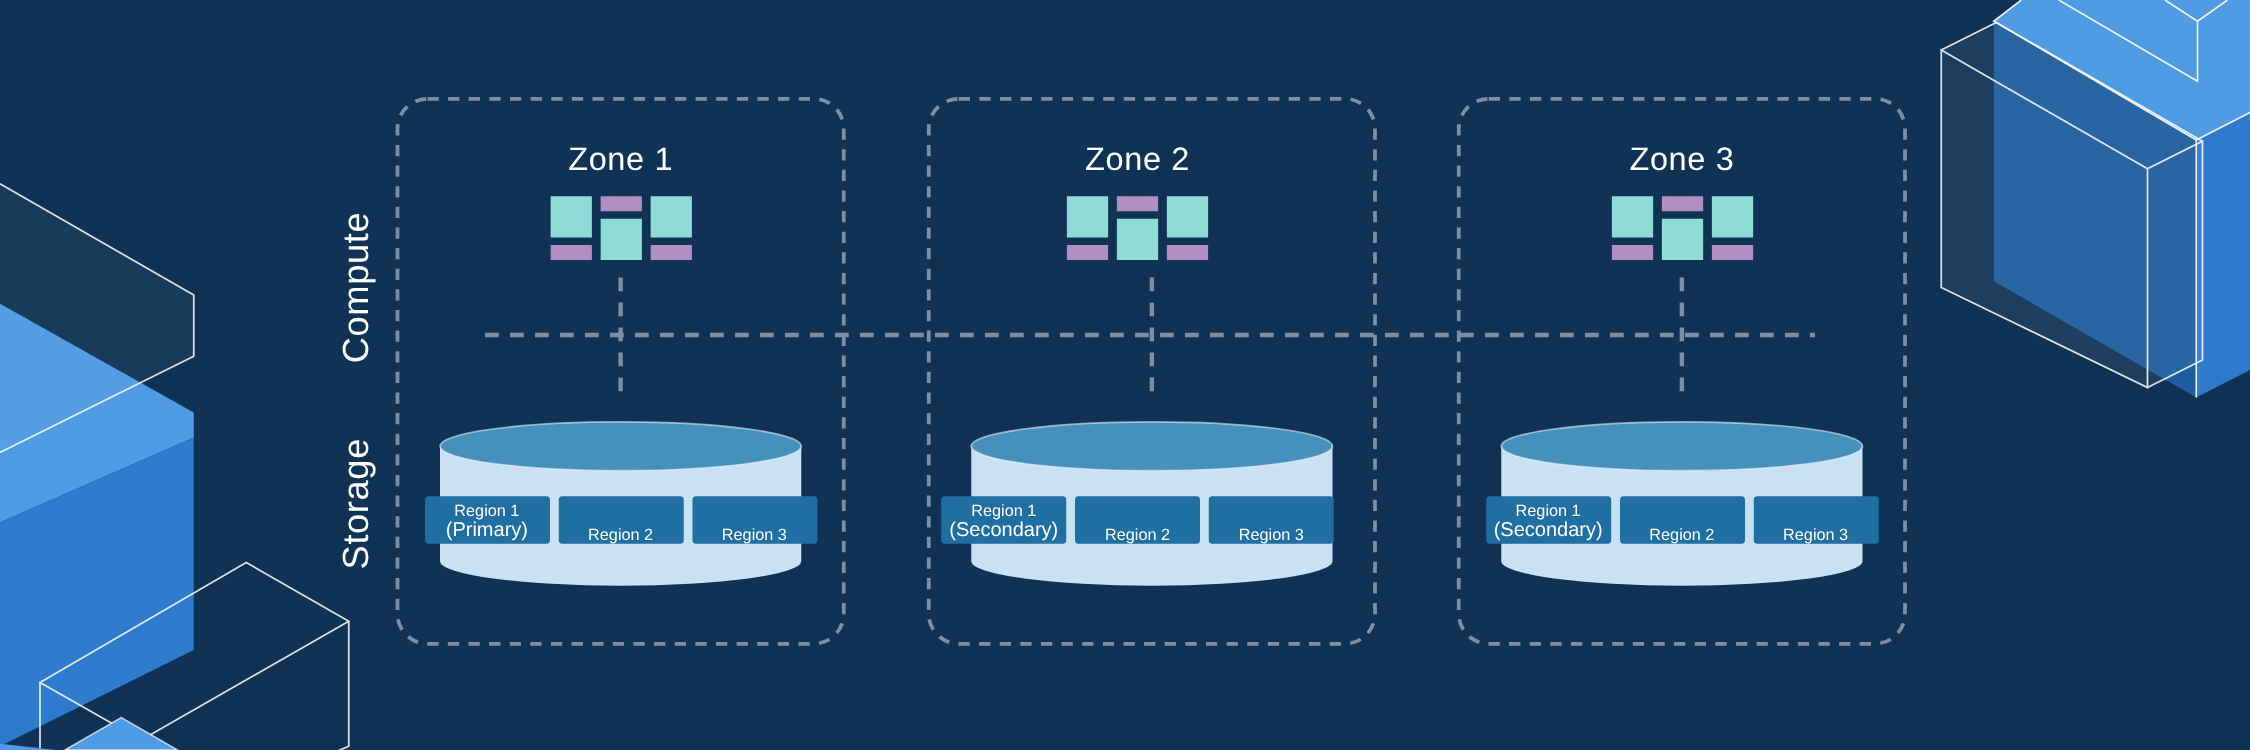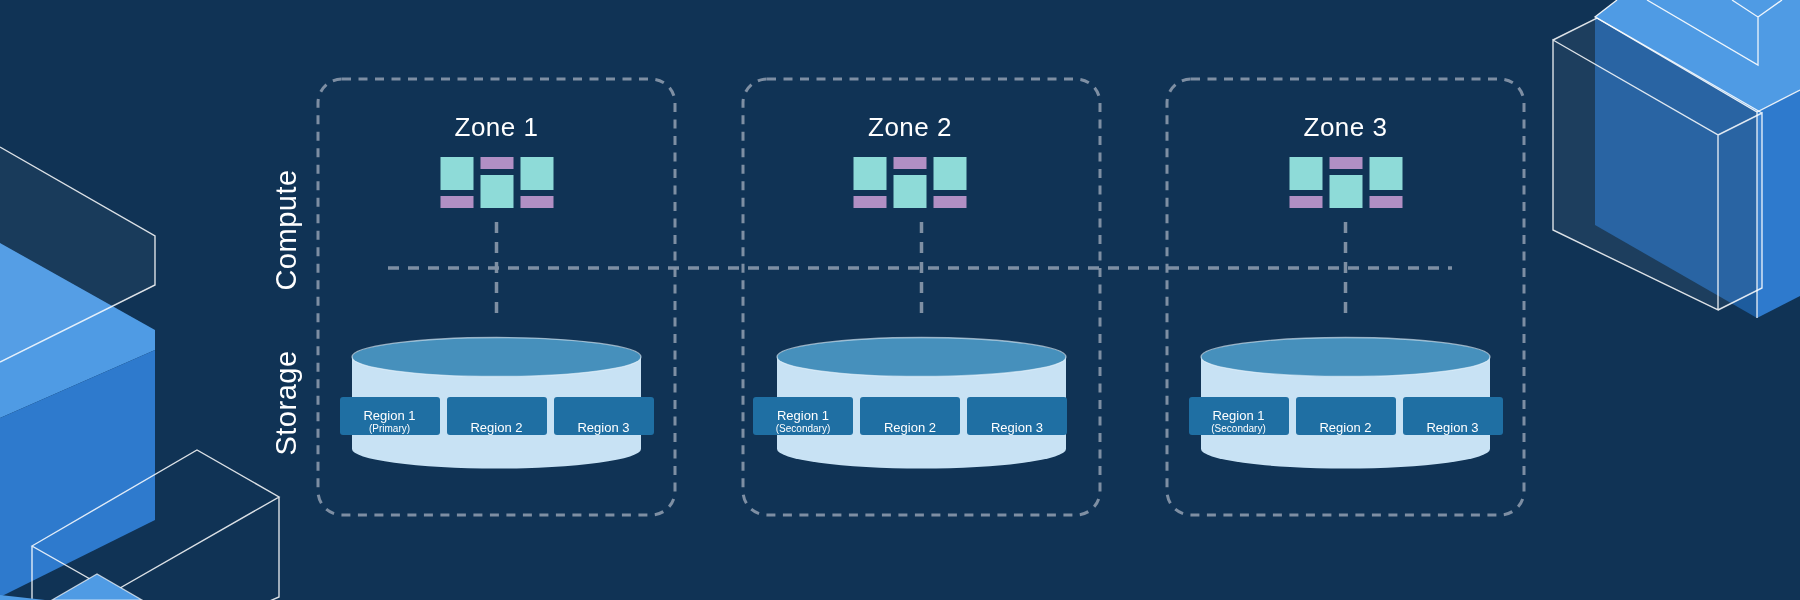--- a/index.html
+++ b/index.html
@@ -27,21 +27,21 @@
   .regions{
     position:absolute;top:397px;transform:translateX(-50%);
     display:flex;gap:7px;
   }
   .rbox{
     width:100px;height:38px;border-radius:3px;background:var(--region-box,#1f6fa3);
     color:var(--text,#fff);display:flex;flex-direction:column;align-items:center;justify-content:flex-end;
     line-height:1.18;
   }
   .rname{font-size:13px;white-space:nowrap;}
-  .rqual{font-size:10px;white-space:nowrap;}
+  .rqual{font-size:16px;white-space:nowrap;}
   .z1{left:496.5px;} .z2{left:910px;} .z3{left:1345.5px;}
 </style>
 </head>
 <body>
 
 <div class="stage">
 
   <svg width="1800" height="600" viewBox="0 0 1800 600">
 
     <g>

